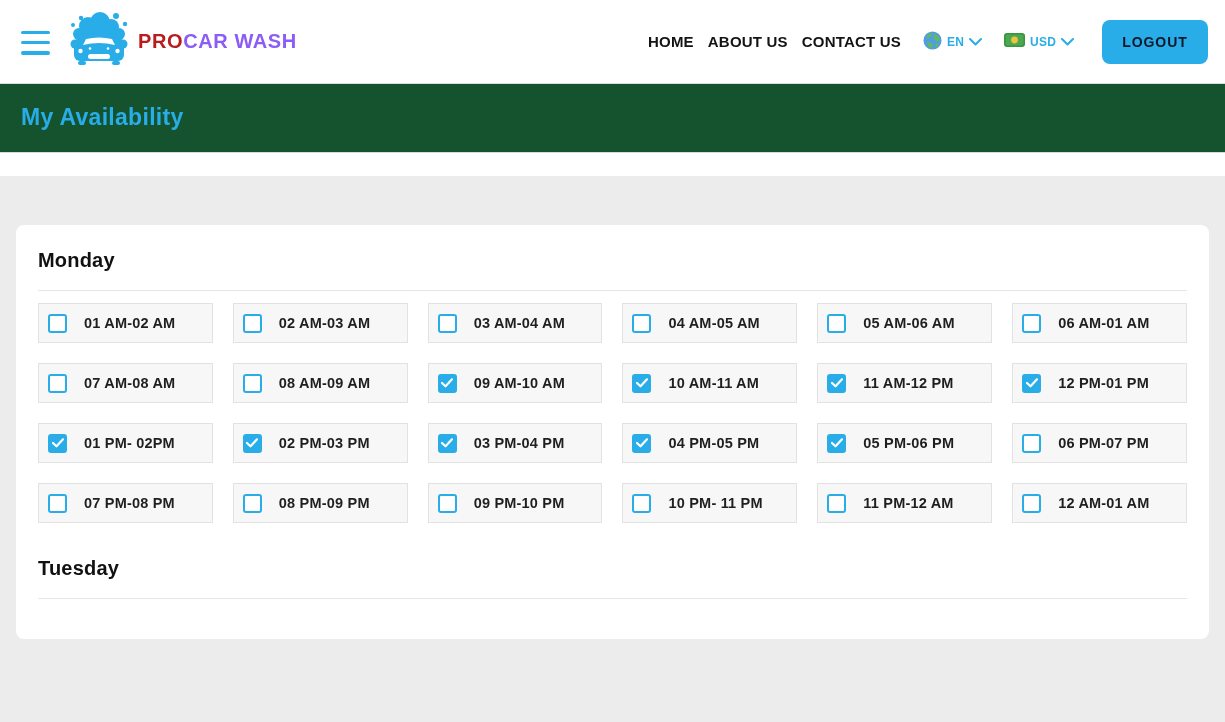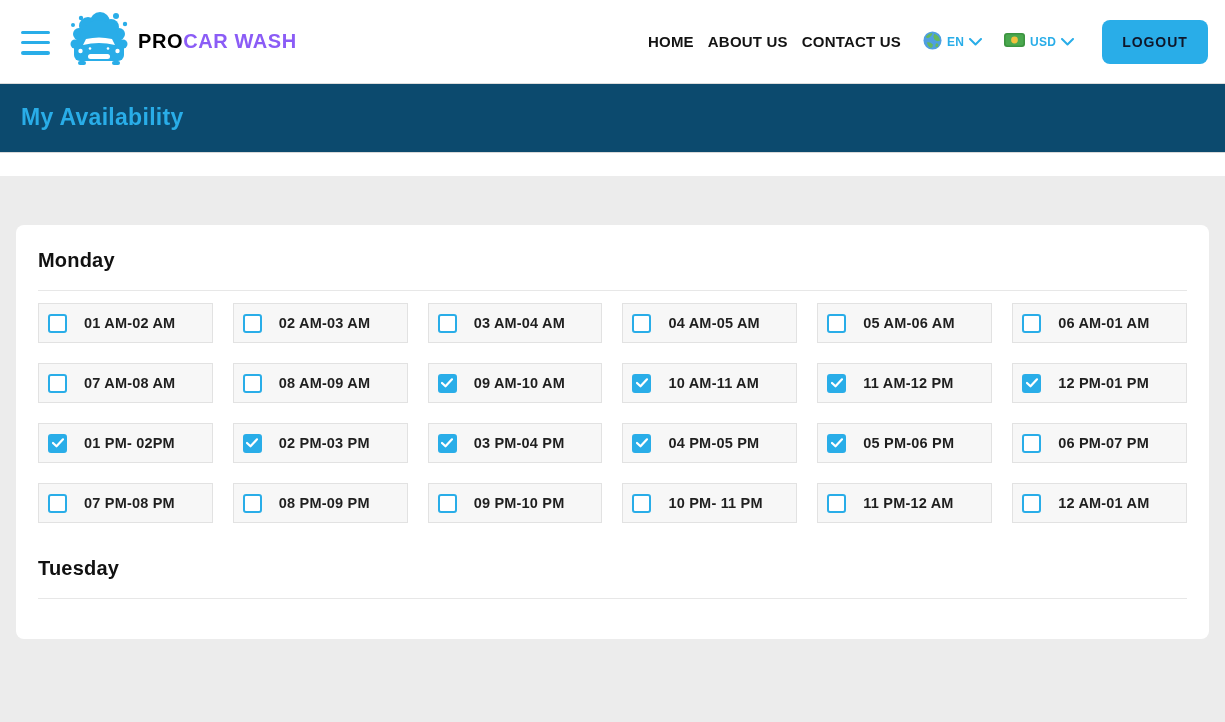--- a/index.html
+++ b/index.html
@@ -21,21 +21,21 @@
   }
   .hamburger {
     width: 29px; height: 24px;
     display: flex; flex-direction: column; justify-content: space-between;
     cursor: pointer; border: none; background: transparent;
     margin-top: 2px;
   }
   .hamburger span { display: block; height: 3.5px; width: 100%; background: #29ade8; border-radius: 2px; }
   .logo { display: flex; align-items: center; margin-left: 16px; cursor: pointer; }
   .logo-text { font-size: 20px; font-weight: 700; letter-spacing: 0.6px; margin-left: 6px; white-space: nowrap; }
-  .logo-text .pro { color: #000000; }
+  .logo-text .pro { color: #b91c1c; }
   .logo-text .rest { color: #8b5cf6; margin-left: 0; }
 
   .header-spacer { flex: 1; }
 
   .nav { display: flex; align-items: center; gap: 14px; }
   .nav-item {
     font-size: 15px; font-weight: 700; color: #131313;
     letter-spacing: 0.2px; cursor: pointer; background: none; border: none;
     font-family: inherit; padding: 4px 0;
   }
@@ -48,21 +48,21 @@
   .logout-btn {
     margin-left: 14px;
     width: 106px; height: 44px;
     background: #29ade8; color: #0f172a;
     border: none; border-radius: 8px;
     font-family: inherit; font-size: 14px; font-weight: 700;
     letter-spacing: 0.9px; cursor: pointer;
   }
 
   
-  .title-section { background: #0c4a6e; }
+  .title-section { background: #14532d; }
   .page-title {
     font-size: 23px; font-weight: 700; color: #29ade8;
     letter-spacing: 0.3px;
     padding: 20px 21px 21px 21px;
   }
   .title-divider { height: 1px; background: #d9d9d9; }
   .title-spacer { height: 23px; background: #ffffff; }
 
   
   .main {

